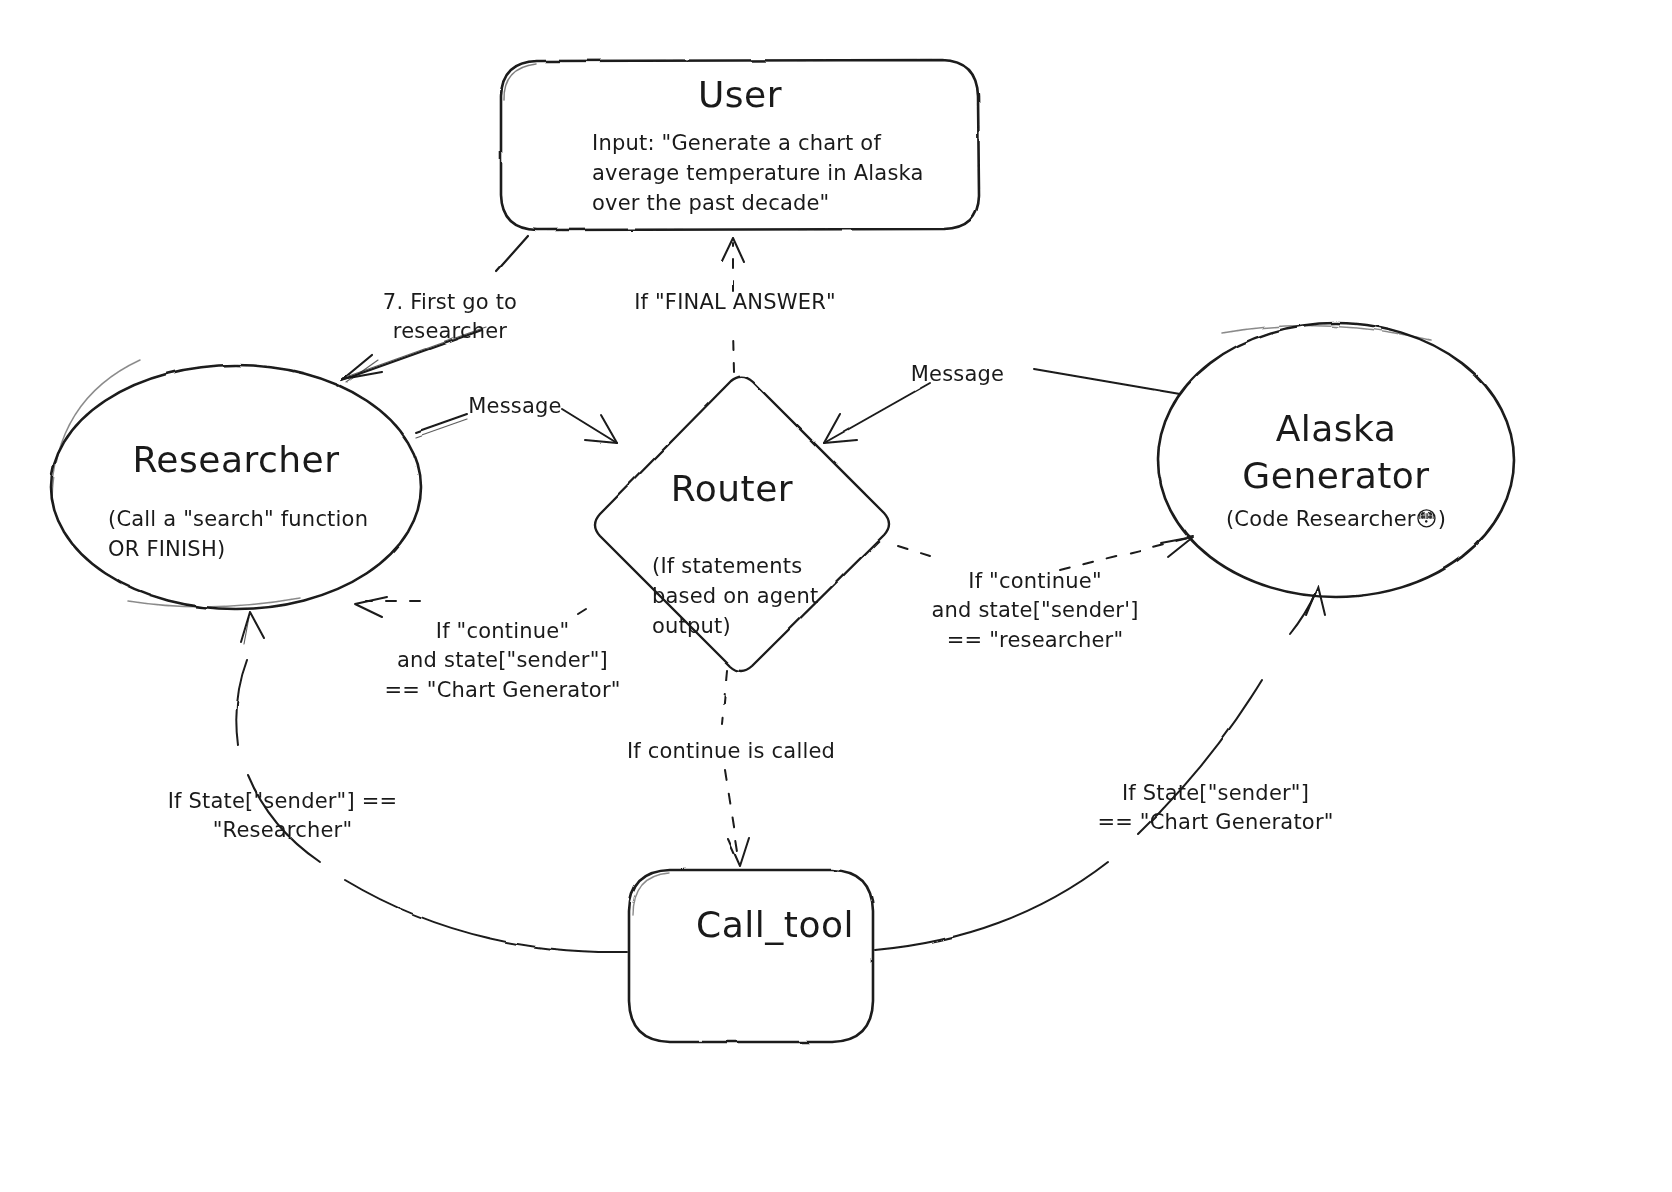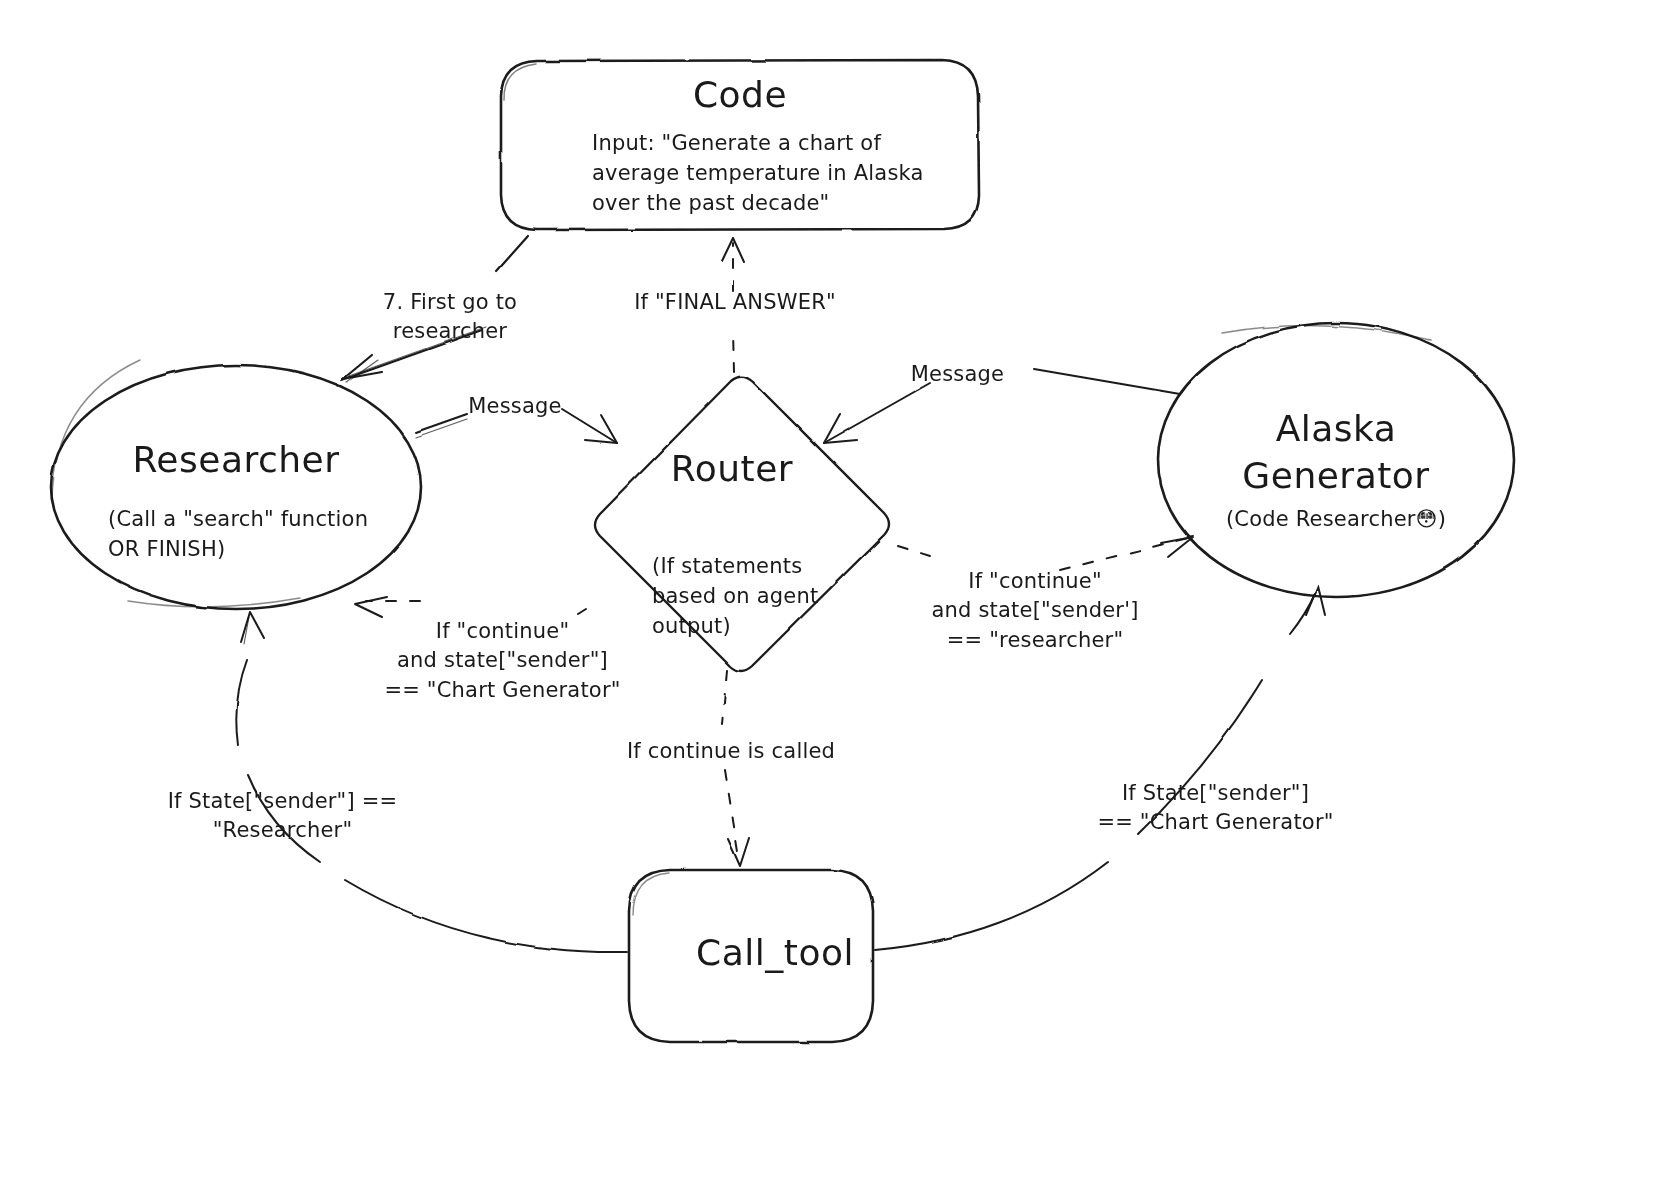--- a/index.html
+++ b/index.html
@@ -144,39 +144,39 @@
     <g>
       <path d="M875,950 Q1010,938 1108,862" stroke-width="2.0"></path>
       <path d="M1138,834 Q1210,765 1262,680" stroke-width="2.0"></path>
       <path d="M1290,634 Q1306,614 1316,592" stroke-width="2.0"></path>
       <path d="M1318,586 L1306,615 M1318,586 L1325,615" stroke-width="2.0"></path>
     </g>
 
   </g>
 </svg>
 
-<div class="lbl node-title" style="left:501px; top:72px; width:478px;">Code</div>
+<div class="lbl node-title" style="left:501px; top:72px; width:478px;">User</div>
 <div class="lbl node-sub lbl-left" style="left:592px; top:129px; width:400px; text-align:left;">Input: "Generate a chart of
 average temperature in Alaska
 over the past decade"</div>
 
 <div class="lbl node-title" style="left:51px; top:437px; width:370px;">Researcher</div>
 <div class="lbl node-sub lbl-left" style="left:108px; top:505px; width:330px; text-align:left;">(Call a "search" function
 OR FINISH)</div>
 
-<div class="lbl node-title" style="left:607px; top:446px; width:250px;">Router</div>
+<div class="lbl node-title" style="left:607px; top:466px; width:250px;">Router</div>
 <div class="lbl node-sub lbl-left" style="left:652px; top:508px; width:230px; text-align:left;margin-top:44px;">(If statements
 based on agent
 output)</div>
 
 <div class="lbl node-title" style="left:1161px; top:406px; width:350px;">Alaska
 Generator</div>
 <div class="lbl node-sub" style="left:1161px; top:505px; width:350px;"><span>(Code Researcher</span><span class="emoji">😳</span><span>)</span></div>
 
-<div class="lbl node-title" style="left:629px; top:930px; width:292px;">Call_tool</div>
+<div class="lbl node-title" style="left:629px; top:902px; width:292px;">Call_tool</div>
 
 <div class="lbl edge-lbl" style="left:325px; top:288px; width:250px;">7. First go to
 researcher</div>
 
 <div class="lbl edge-lbl" style="left:455px; top:392px; width:120px;">Message</div>
 
 <div class="lbl edge-lbl" style="left:880px; top:360px; width:155px;">Message</div>
 
 <div class="lbl edge-lbl" style="left:605px; top:288px; width:260px;">If "FINAL ANSWER"</div>
 

